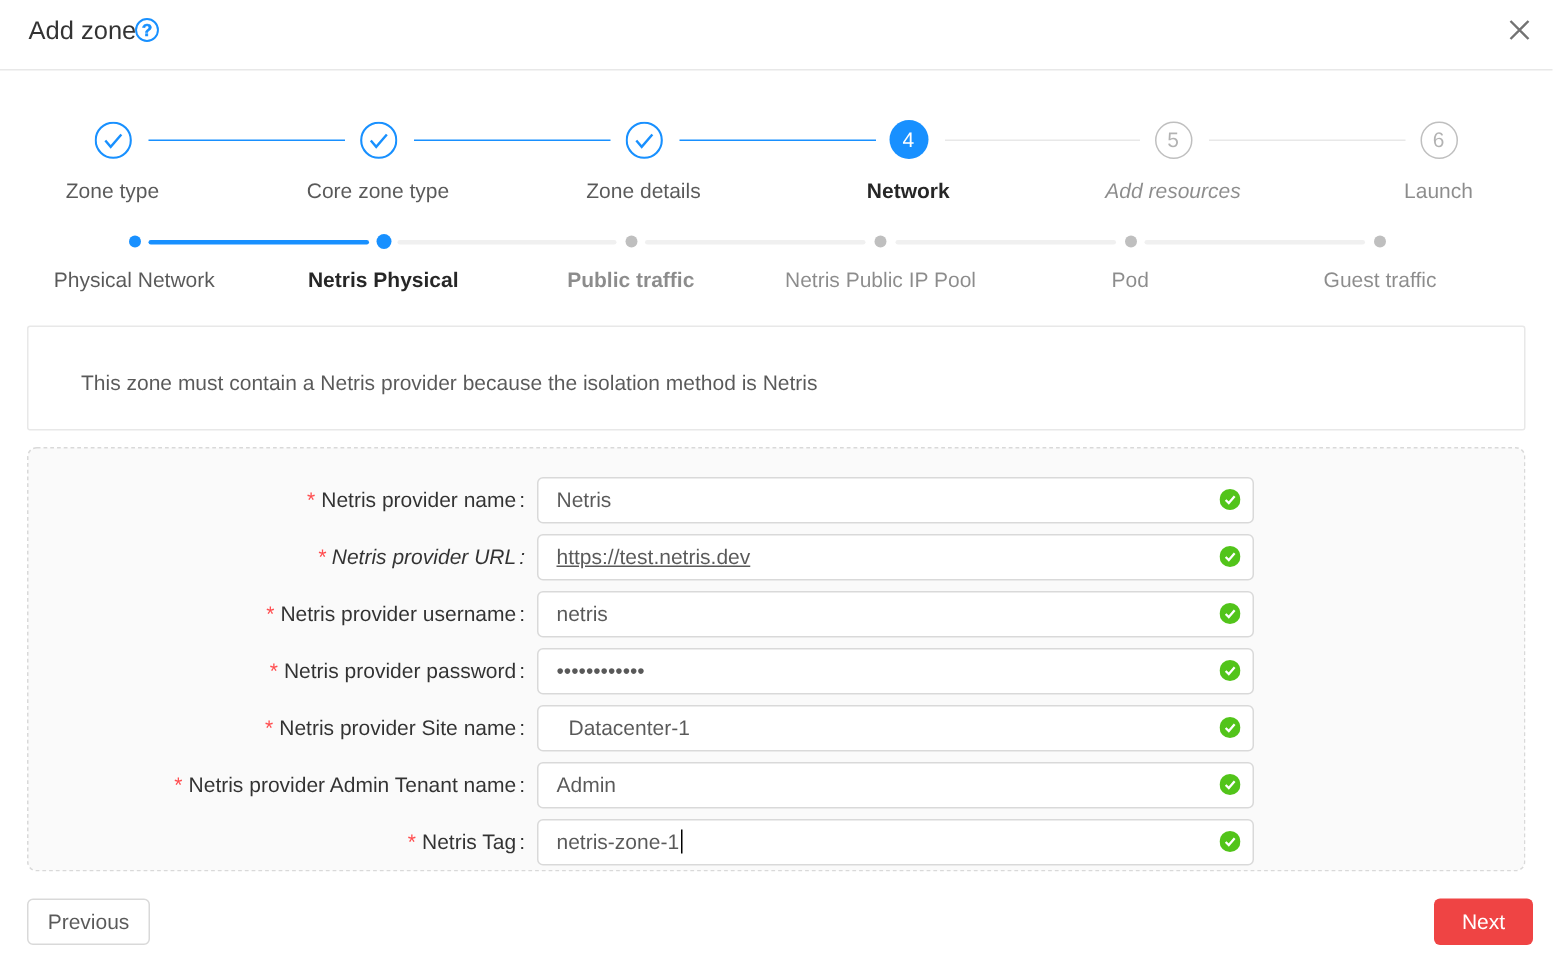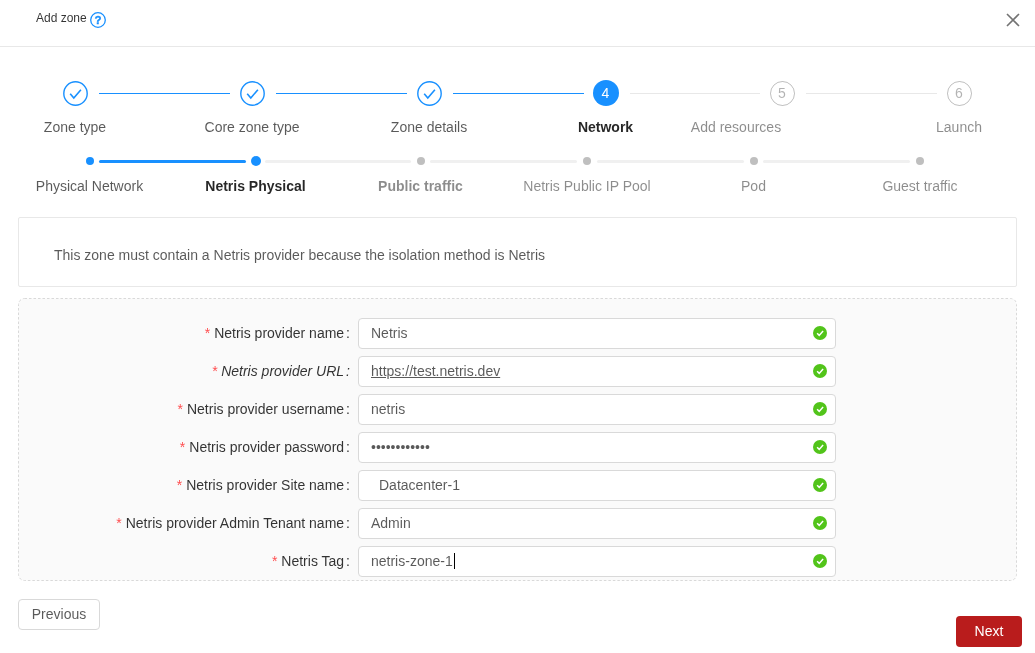--- a/index.html
+++ b/index.html
@@ -1,20 +1,20 @@
 <!DOCTYPE html>
 <html><head>
 <meta charset="utf-8">
 <style>
   * { margin:0; padding:0; box-sizing:border-box; }
   html,body { width:1035px; height:653px; background:#fff;
     font-family:"Liberation Sans", sans-serif; font-size:14px; color:rgba(0,0,0,0.65); }
   .abs { position:absolute; }
   
-  .hdr-title { left:19px; top:11px; font-size:12px; font-weight:400; color:rgba(0,0,0,0.8);margin-left:17px; }
+  .hdr-title { left:19px; top:11px; font-size:17px; font-weight:400; color:rgba(0,0,0,0.8); }
   .hdr-line { left:0; top:46px; width:1035px; height:1px; background:#e8e8e8; }
   .close-x { left:1006px; top:13px; width:14px; height:14px; }
   
   .s-circ { width:25px; height:25px; border-radius:50%; }
   .s-cur  { background:#1890ff; color:#fff; font-size:14px; line-height:25px; text-align:center; }
   .s-wait { border:1px solid rgba(0,0,0,0.25); color:rgba(0,0,0,0.3); font-size:14px; line-height:23px; text-align:center; }
   .s-line { height:1px; top:92.5px; }
   .s-lbl  { top:119px; width:160px; text-align:center; margin-left:-80px; color:rgba(0,0,0,0.65); }
   .s-lbl.cur { color:rgba(0,0,0,0.85); font-weight:700; }
   .s-lbl.wait { color:rgba(0,0,0,0.45); }
@@ -31,21 +31,21 @@
   .formbox { left:18px; top:298px; }
   .f-lbl { width:330px; text-align:right; color:rgba(0,0,0,0.8); height:20px; line-height:20px; white-space:nowrap; }
   .f-lbl .req { color:#ff4d4f; font-family:"Liberation Sans"; margin-right:4px; }
   .f-lbl .colon { margin:0 0 0 2px; }
   .f-input { left:358px; width:478px; height:31px; border:1px solid #d9d9d9; border-radius:4px; background:#fff;
     line-height:29px; padding-left:12px; color:rgba(0,0,0,0.65); white-space:nowrap; }
   .g-check { left:813px; width:14px; height:14px; }
   
   .btn { height:31px; border-radius:4px; line-height:29px; text-align:center; font-size:14px; }
   .btn-prev { left:18px; top:599px; width:82px; border:1px solid #d9d9d9; background:#fff; color:rgba(0,0,0,0.65); }
-  .btn-next { left:956px; top:616px; width:66px; background:#b91c1c; color:#fff; line-height:31px; }
+  .btn-next { left:956px; top:599px; width:66px; background:#ef4444; color:#fff; line-height:31px; }
 </style>
 </head>
 <body>
   <div class="abs hdr-title">Add zone</div>
   <svg class="abs" style="left:90px; top:12px;" width="16" height="16" viewBox="0 0 16 16">
     <circle cx="8" cy="8" r="7.3" fill="none" stroke="#1890ff" stroke-width="1.3"></circle>
     <text x="8" y="11.8" text-anchor="middle" fill="#1890ff" font-size="11.5" font-weight="bold" stroke="#1890ff" stroke-width="0.35" font-family="Liberation Sans">?</text>
   </svg>
   <svg class="abs close-x" viewBox="0 0 14 14">
     <path d="M1 1 L13 13 M13 1 L1 13" stroke="#737373" stroke-width="1.6"></path>
@@ -64,21 +64,21 @@
     </svg>
     <div class="abs s-lbl" style="left:252px;">Core zone type</div>
     <svg class="abs" style="left:416.5px;top:80.5px;" width="25" height="25" viewBox="0 0 25 25">
       <circle cx="12.5" cy="12.5" r="11.7" fill="#fff" stroke="#1890ff" stroke-width="1.4"></circle>
       <path d="M7.2 12.7 L10.8 16.9 L17.9 8.7" fill="none" stroke="#1890ff" stroke-width="1.6"></path>
     </svg>
     <div class="abs s-lbl" style="left:429px;">Zone details</div>
     <div class="abs s-circ s-cur" style="left:592.5px;top:80px;width:26px;height:26px;line-height:26px;">4</div>
     <div class="abs s-lbl cur" style="left:605.5px;">Network</div>
     <div class="abs s-circ s-wait" style="left:769.5px;top:80.5px;">5</div>
-    <div class="abs s-lbl wait" style="left:736px;">Add resources</div>
+    <div class="abs s-lbl wait" style="left:782px;font-style:italic;">Add resources</div>
     <div class="abs s-circ s-wait" style="left:946.5px;top:80.5px;">6</div>
     <div class="abs s-lbl wait" style="left:959px;">Launch</div>
     <div class="abs s-line" style="left:99px;width:131px;background:#1890ff;"></div>
     <div class="abs s-line" style="left:276px;width:131px;background:#1890ff;"></div>
     <div class="abs s-line" style="left:453px;width:130.5px;background:#1890ff;"></div>
     <div class="abs s-line" style="left:629.5px;width:130.5px;background:#e8e8e8;"></div>
     <div class="abs s-line" style="left:806px;width:131px;background:#e8e8e8;"></div>
     <div class="abs dot" style="left:85.5px;top:157px;width:8px;height:8px;background:#1890ff;"></div>
     <div class="abs d-lbl" style="left:89.5px;">Physical Network</div>
     <div class="abs dot" style="left:250.5px;top:156px;width:10px;height:10px;background:#1890ff;"></div>

